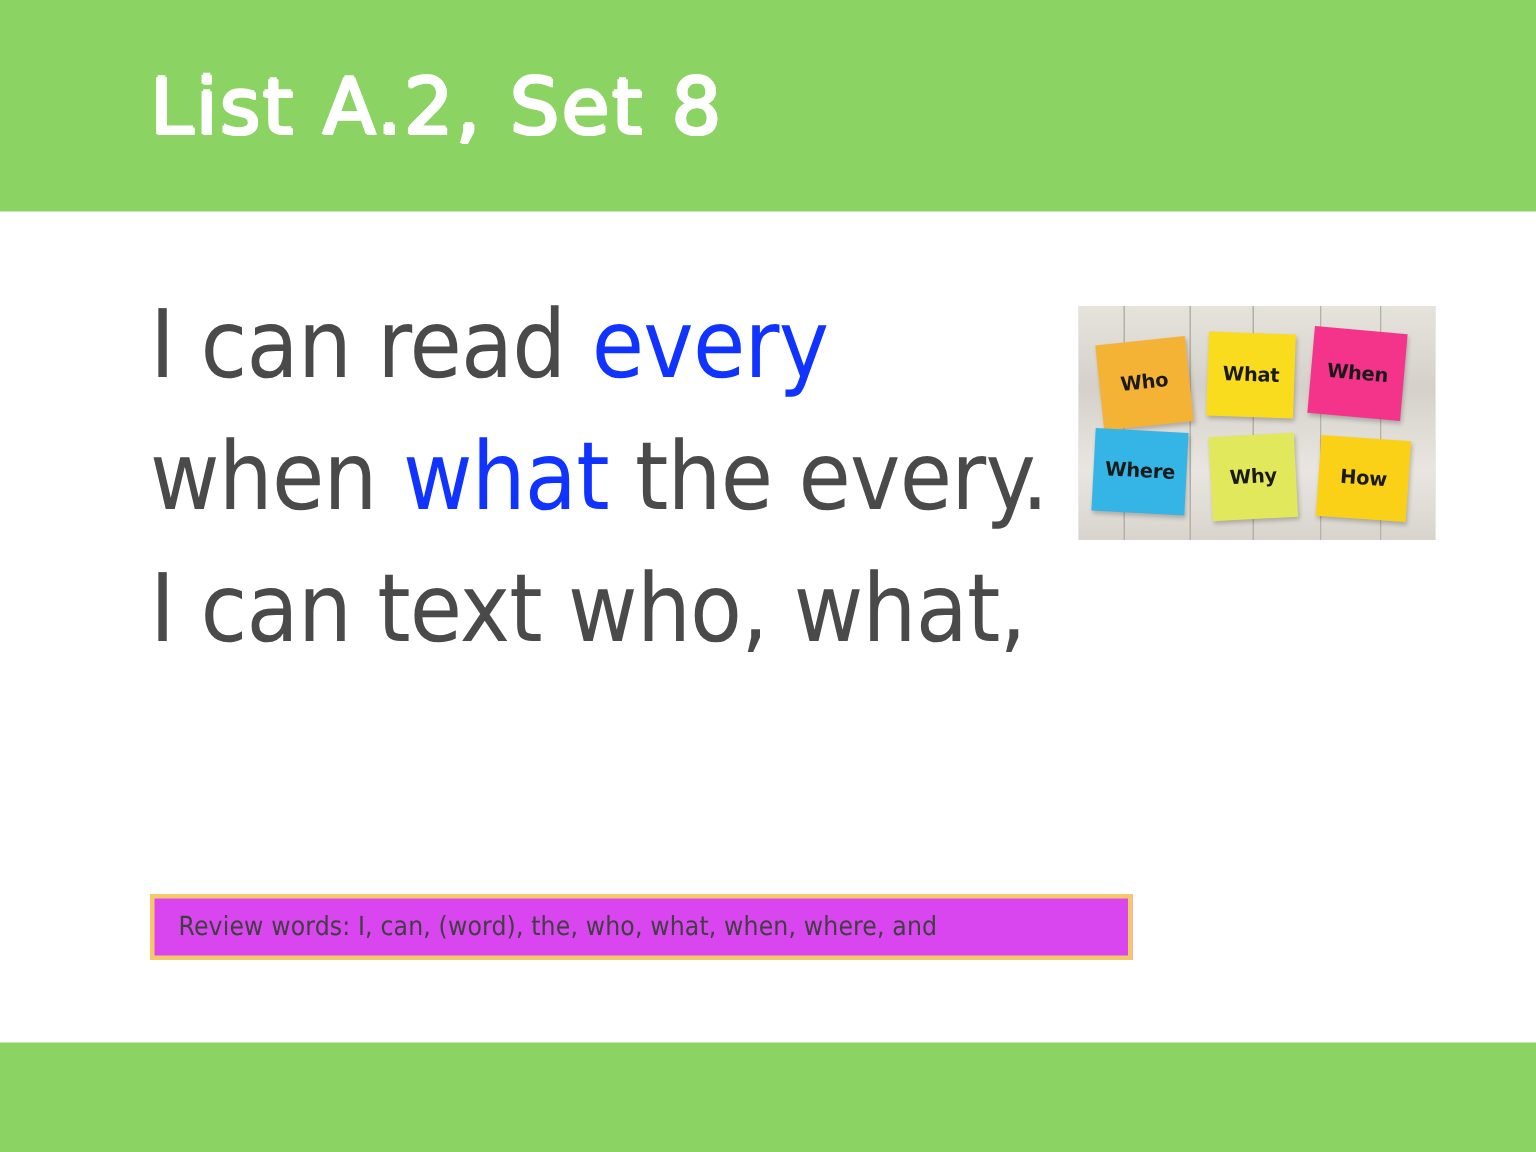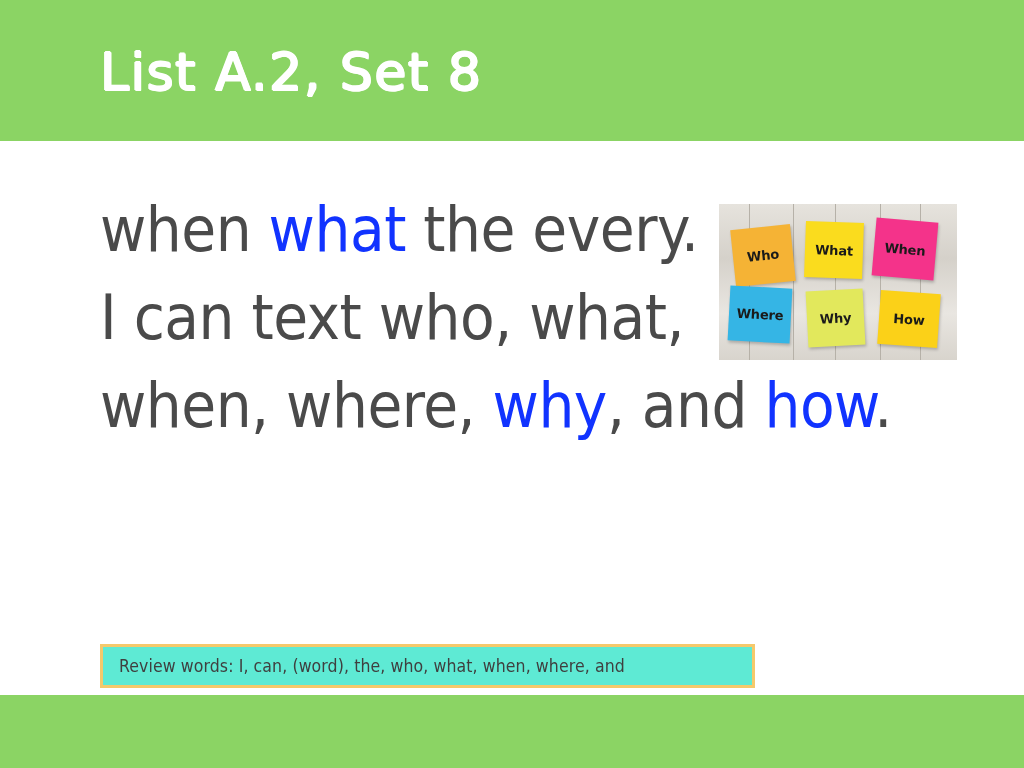--- a/index.html
+++ b/index.html
@@ -74,25 +74,25 @@
     letter-spacing: -0.5px;
   }
   .stmt-line .hl {
     color: #1133FF;
   }
 
   
   #review-box {
     position: absolute;
     left: 100px;
-    top: 644px;
+    top: 596px;
     width: 655px;
     height: 44px;
     border: 3px solid #F5C96B;
-    background: #5eead4;
+    background: #d946ef;
     box-sizing: border-box;
     display: flex;
     align-items: center;
   }
   #review-text {
     font-family: "DejaVu Sans Condensed", "Liberation Sans Narrow", "Liberation Sans", sans-serif;
     font-size: 17.5px;
     color: #3F3F3F;
     padding-left: 16px;
     white-space: nowrap;
@@ -142,27 +142,27 @@
 <body>
 
 <div id="slide">
 
   <div class="banner" id="banner-top"></div>
 
   <h1 id="slide-title">List A.2, Set 8</h1>
 
   <div id="statement">
     <div class="stmt-line">
+      <span>I can read </span><span class="hl">every</span>
+    </div>
+    <div class="stmt-line">
       <span>when </span><span class="hl">what</span><span> the every.</span>
     </div>
     <div class="stmt-line">
       <span>I can text who, what,</span>
-    </div>
-    <div class="stmt-line">
-      <span>when, where, </span><span class="hl">why</span><span>, and </span><span class="hl">how</span><span>.</span>
     </div>
   </div>
 
   <div id="sticky-photo">
     <div class="wood-plank" style="left:0px;   width:31px;"></div>
     <div class="wood-plank" style="left:31px;  width:44px;"></div>
     <div class="wood-plank" style="left:75px;  width:42px;"></div>
     <div class="wood-plank" style="left:117px; width:45px;"></div>
     <div class="wood-plank" style="left:162px; width:40px;"></div>
     <div class="wood-plank" style="left:202px; width:36px; border-right:none;"></div>

